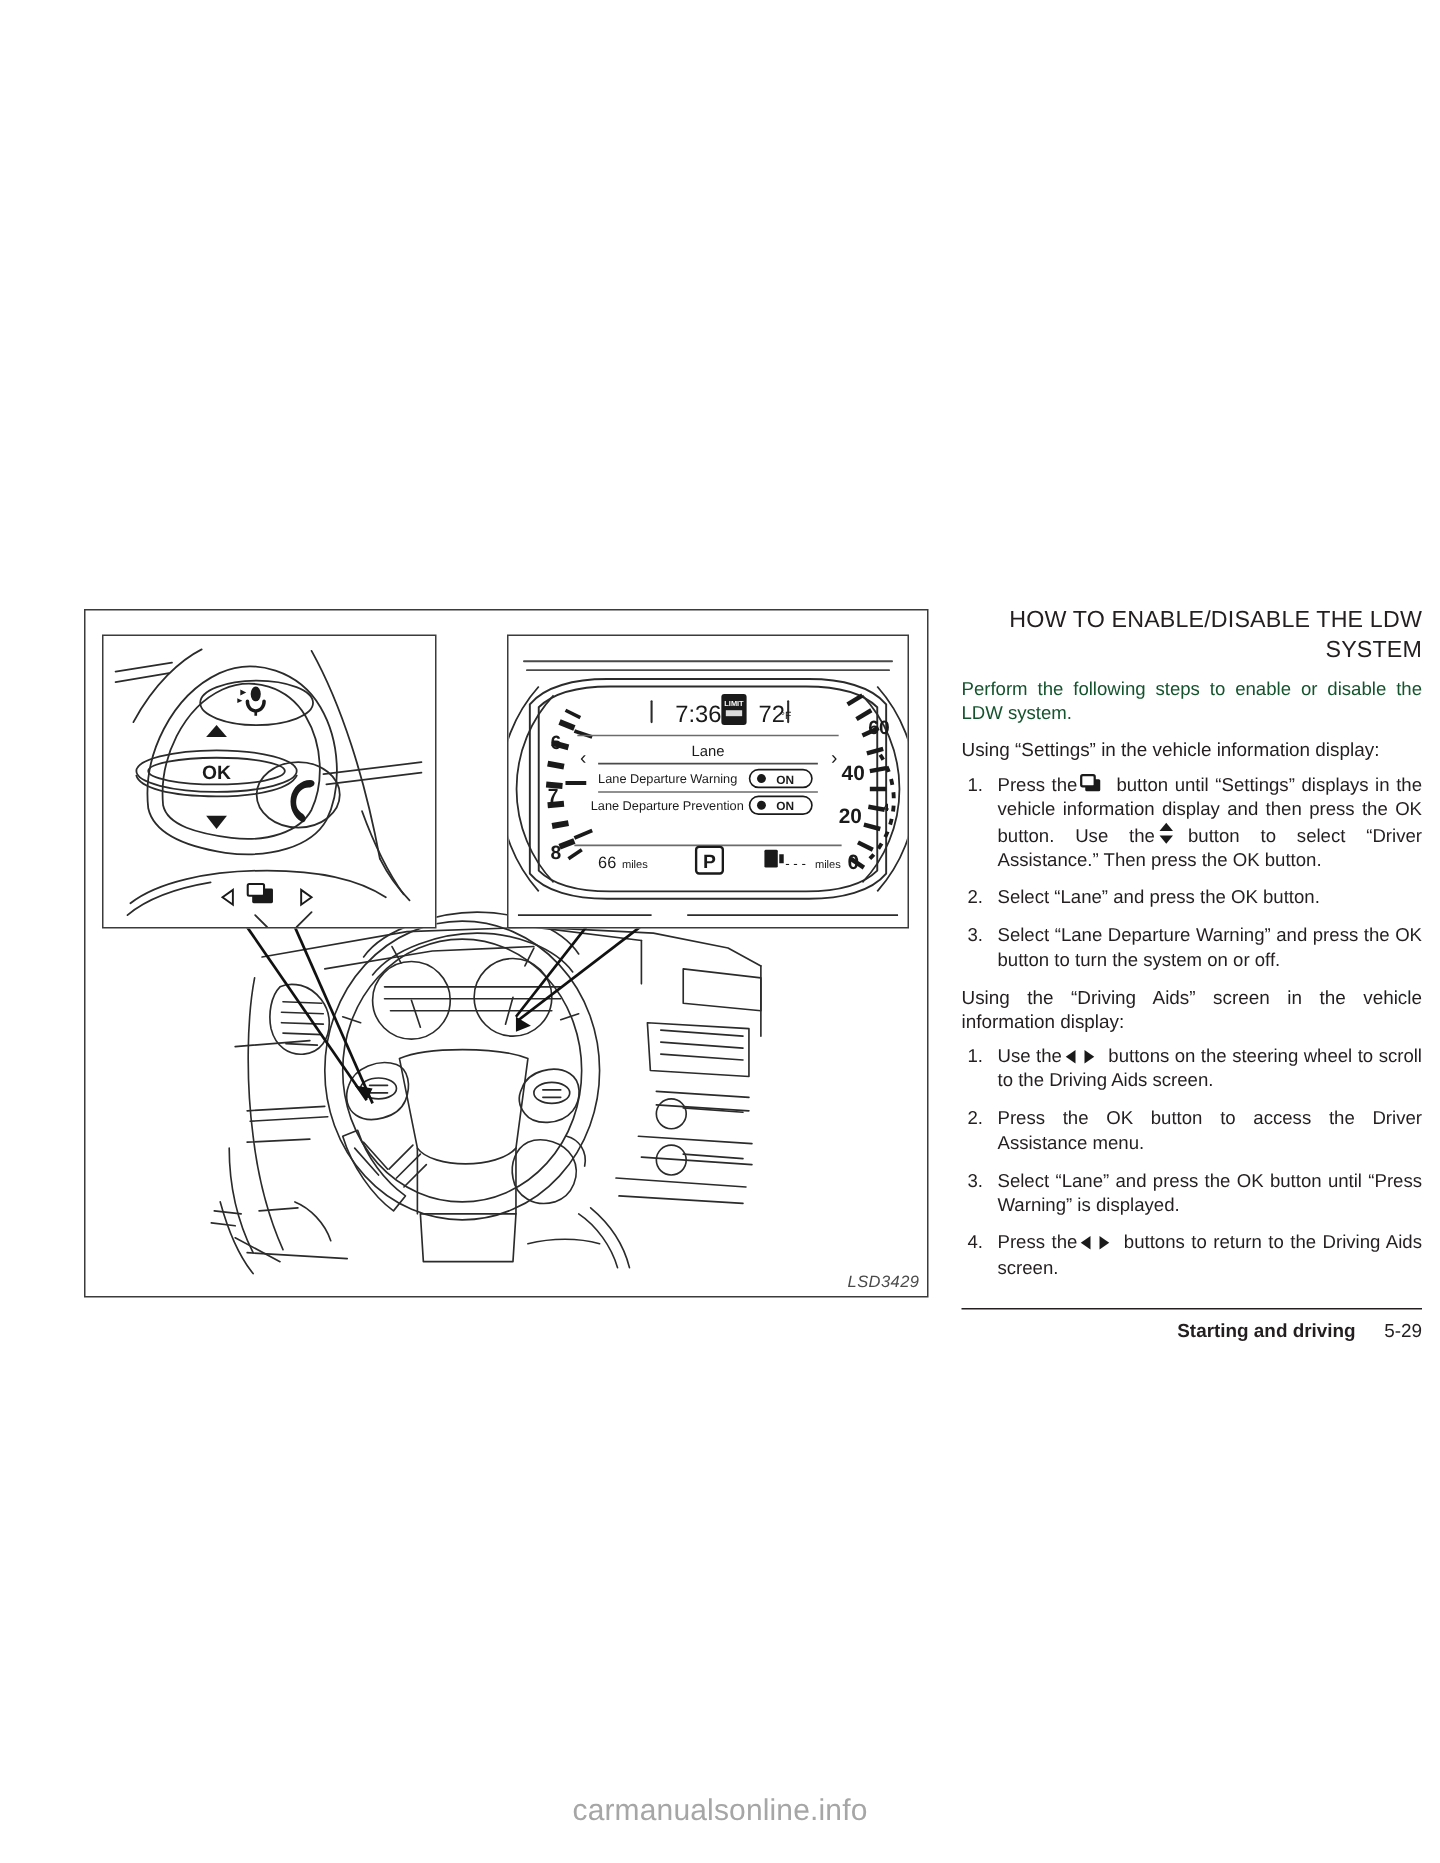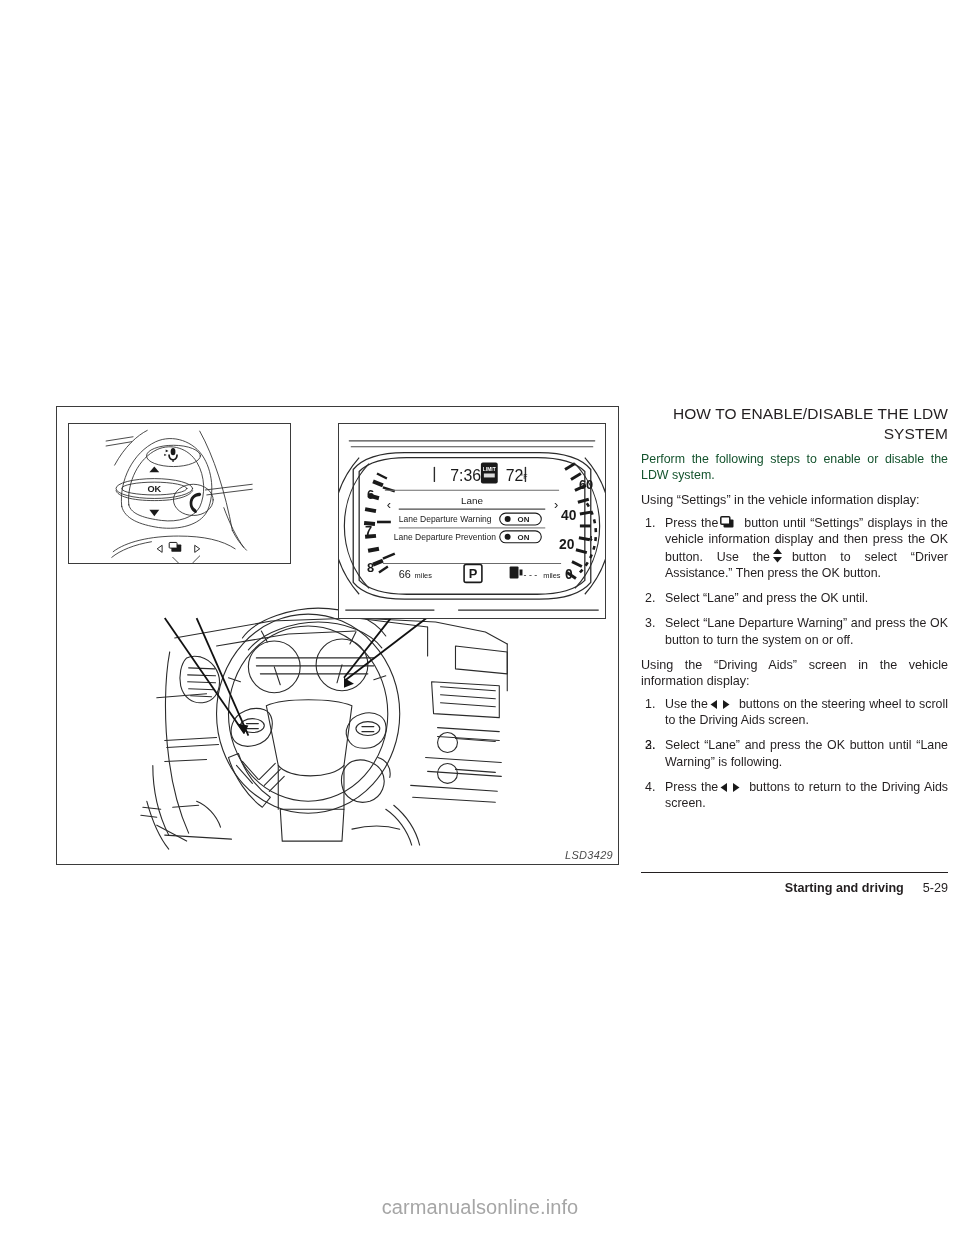--- a/index.html
+++ b/index.html
@@ -47,21 +47,21 @@
     font-style: italic;
   }
 
   .inner-box {
     position: absolute;
     border: 1.5px solid #3b3b3b;
     box-sizing: border-box;
     background: #fff;
     overflow: hidden;
   }
-  .inner-left  { left: 11px;  top: 16px; width: 223px; height: 141px; }
+  .inner-left  { left: 11px;  top: 16px; width: 223px; height: 196px; }
   .inner-right { left: 281px; top: 16px; width: 268px; height: 196px; }
 
   .svgfull { display:block; width:100%; height:100%; }
 
   
   .text-col {
     position: absolute;
     left: 641px;
     top: 404px;
     width: 307px;
@@ -492,46 +492,46 @@
             </svg>
           </span><span>button until “Settings” displays in the vehicle information display and then press the OK button. Use the</span><span class="glyph">
             <svg width="11" height="15" viewBox="0 0 11 15">
               <polygon points="5.5,0.5 10,6 1,6" fill="#1a1a1a"></polygon>
               <polygon points="5.5,14.5 10,9 1,9" fill="#1a1a1a"></polygon>
             </svg>
           </span><span>button to select “Driver Assistance.” Then press the OK button.</span>
       </li>
 
       <li>
-        <span class="num">2.</span><span>Select “Lane” and press the OK until.</span>
+        <span class="num">2.</span><span>Select “Lane” and press the OK button.</span>
       </li>
 
       <li>
         <span class="num">3.</span><span>Select “Lane Departure Warning” and press the OK button to turn the system on or off.</span>
       </li>
     </ol>
 
     <h2 class="subhead">Using the “Driving Aids” screen in the vehicle information display:</h2>
 
     <ol class="steps">
       <li>
         <span class="num">1.</span><span>Use the</span><span class="glyph">
             <svg width="20" height="11" viewBox="0 0 20 11">
               <polygon points="0.5,5.5 7,1 7,10" fill="#1a1a1a"></polygon>
               <polygon points="19.5,5.5 13,1 13,10" fill="#1a1a1a"></polygon>
             </svg>
           </span><span>buttons on the steering wheel to scroll to the Driving Aids screen.</span>
       </li>
 
       <li>
-        <span class="num">2.</span>
-      </li>
-
-      <li>
-        <span class="num">3.</span><span>Select “Lane” and press the OK button until “Lane Warning” is following.</span>
+        <span class="num">2.</span><span>Press the OK button to access the Driver Assistance menu.</span>
+      </li>
+
+      <li>
+        <span class="num">3.</span><span>Select “Lane” and press the OK button until “Press Warning” is displayed.</span>
       </li>
 
       <li>
         <span class="num">4.</span><span>Press the</span><span class="glyph">
             <svg width="20" height="11" viewBox="0 0 20 11">
               <polygon points="0.5,5.5 7,1 7,10" fill="#1a1a1a"></polygon>
               <polygon points="19.5,5.5 13,1 13,10" fill="#1a1a1a"></polygon>
             </svg>
           </span><span>buttons to return to the Driving Aids screen.</span>
       </li>

